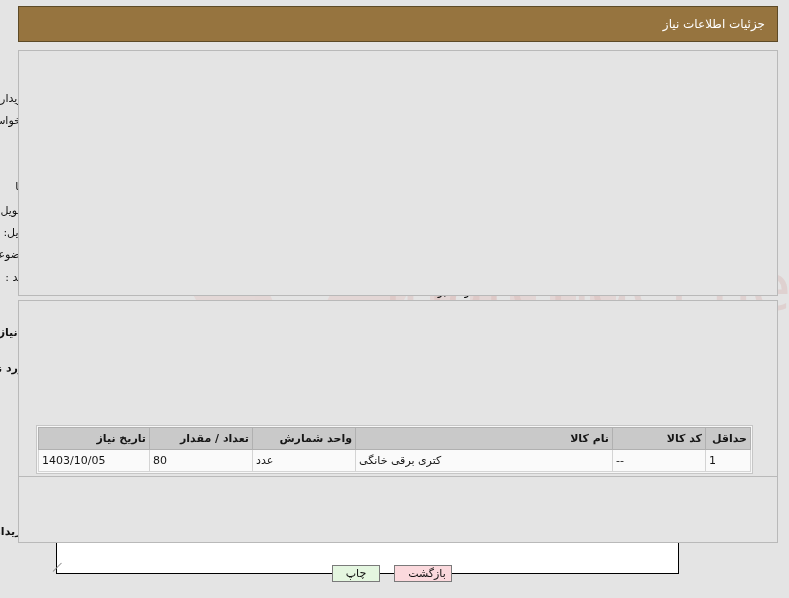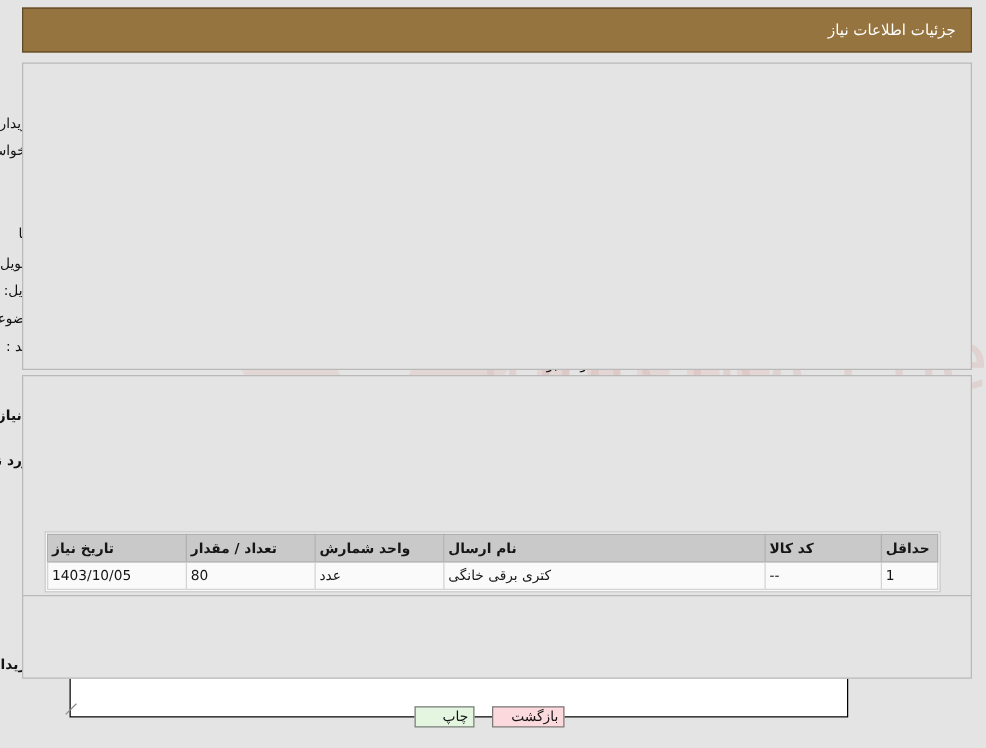--- a/index.html
+++ b/index.html
@@ -171,40 +171,40 @@
     width: 100%;
     font-size: 11px;
   }
   table.grid th {
     background: #c9c9c9;
     border: 1px solid #b0b0b0;
     font-weight: bold;
     font-size: 11px;
     padding: 4px 3px;
     color: #161616;
-    text-align: left;
+    text-align: right;
     white-space: nowrap;
   }
   table.grid td {
     background: #fafafa;
     border: 1px solid #d4d4d4;
     padding: 4px 3px;
     text-align: left;
     color: #161616;
     white-space: nowrap;
   }
 
   
   .btn {
     position: absolute;
     height: 17px;
     border: 1px solid #7a7a7a;
     box-sizing: border-box;
     font-size: 11px;
-    text-align: right;
+    text-align: center;
     line-height: 15px;
     cursor: pointer;
     color: #111;
     font-family: "DejaVu Sans", "Liberation Sans", sans-serif;
     padding: 0 4px;
   }
   .btn.back  { background: #fbd9dd; }
   .btn.print { background: #e4f6e0; }
 </style>
 </head>
@@ -291,21 +291,21 @@
 
   <div class="lbl bold" style="right:716px; top:395px; width:60px;">گروه کالا:</div>
   <div class="fld rtl-text" style="right:136px; top:390px; width:552px;">تجهیزات خانگی، اداری و صنعتی</div>
 
   <div class="tbl-wrap">
     <table class="grid">
       <thead>
         <tr>
           <th style="width:38px;">حداقل</th>
           <th style="width:86px;margin-top:40px;">کد کالا</th>
-          <th>نام ارسال</th>
+          <th>نام کالا</th>
           <th style="width:96px;">واحد شمارش</th>
           <th style="width:96px;">تعداد / مقدار</th>
           <th style="width:104px;">تاریخ نیاز</th>
         </tr>
       </thead>
       <tbody>
         <tr>
           <td>1</td>
           <td>--</td>
           <td>کتری برقی خانگی</td>

